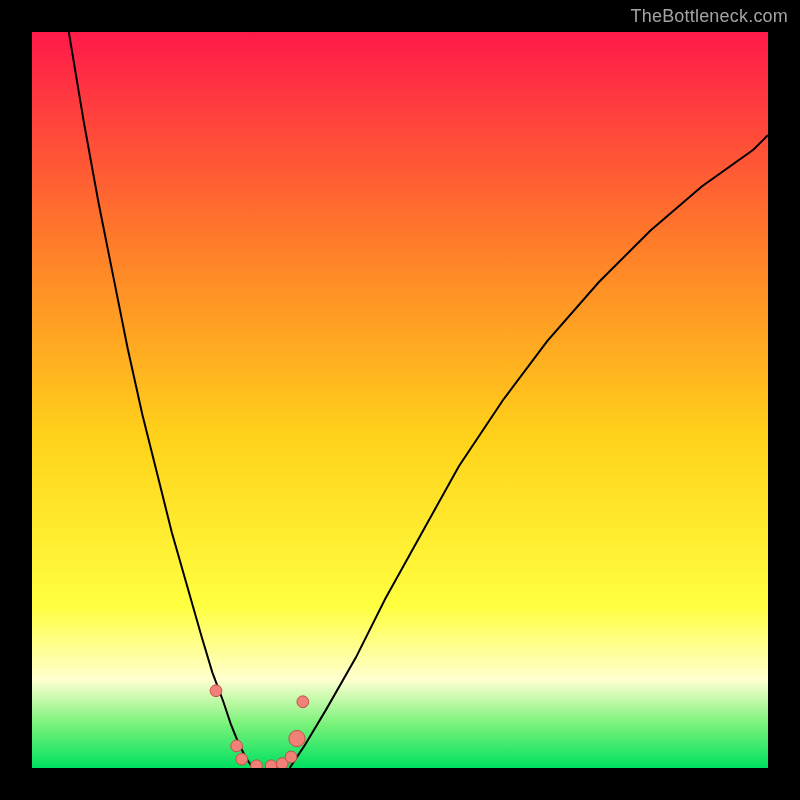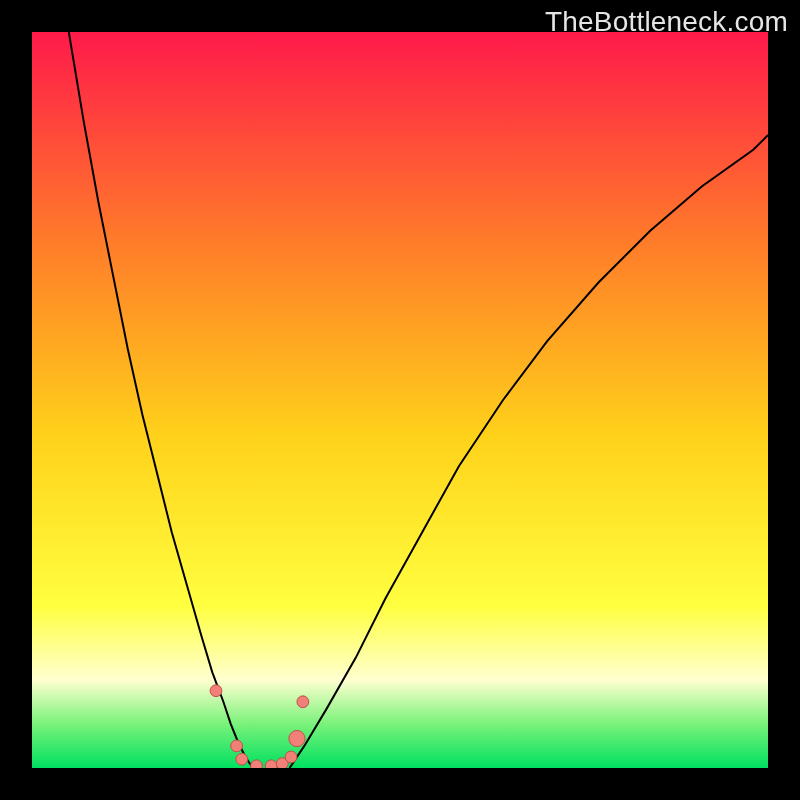--- a/index.html
+++ b/index.html
@@ -23,22 +23,22 @@
     top: 32px;
     left: 32px;
     width: 736px;
     height: 736px;
     overflow: hidden;
   }
   .branding {
     position: absolute;
     top: 6px;
     right: 12px;
-    color: #e5e5e5;
-    font-size: 28px;
+    color: #a3a3a3;
+    font-size: 18px;
     font-weight: 500;
     letter-spacing: 0.2px;
     user-select: none;
   }
   svg { display: block; }
 </style>
 </head>
 <body>
 
 <div class="frame">

